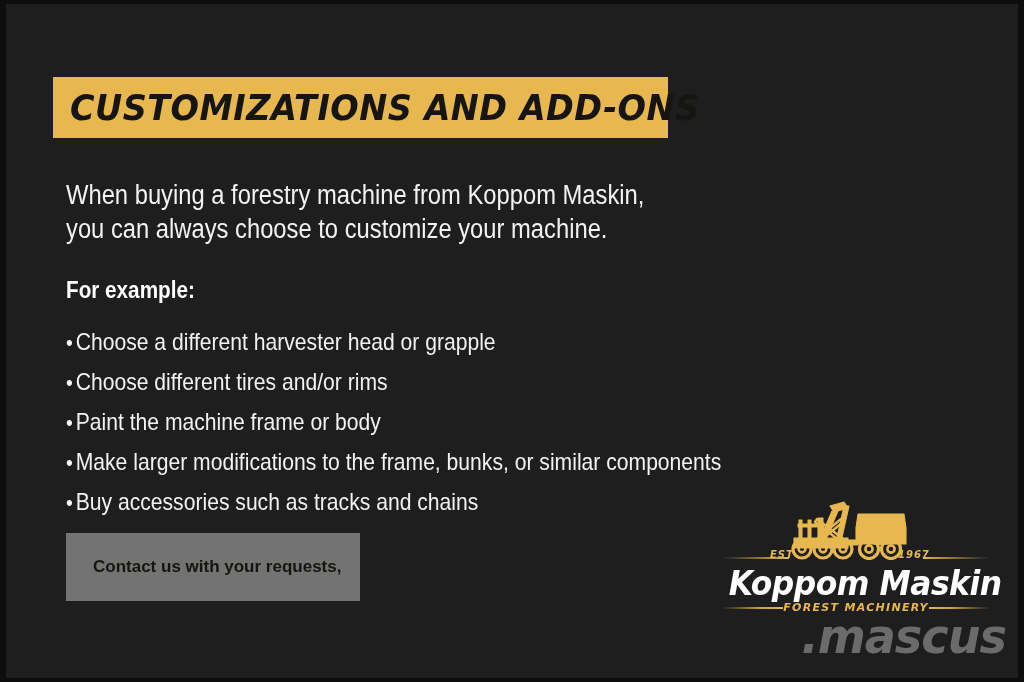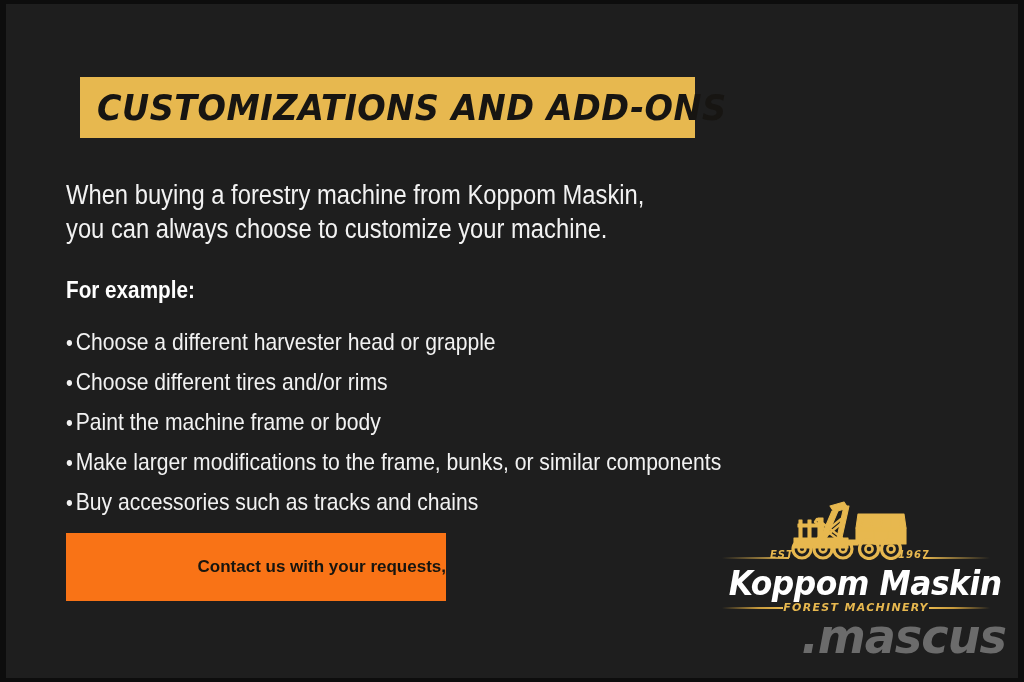--- a/index.html
+++ b/index.html
@@ -40,21 +40,20 @@
     position: absolute;
     left: 53px;
     top: 77px;
     width: 615px;
     height: 61px;
     background: #e7b84f;
     display: flex;
     align-items: center;
     box-sizing: border-box;
     padding-left: 17px;
-    margin-left: 27px;
   }
   .title-text {
     font-family: "DejaVu Sans", sans-serif;
     font-weight: 700;
     font-style: italic;
     font-size: 36px;
     letter-spacing: 0.5px;
     color: #171512;
     white-space: nowrap;
     transform: scaleX(0.93);
@@ -120,29 +119,28 @@
     line-height: 39px;
     flex: 0 0 auto;
   }
   .bullet-label { display: inline-block; }
 
   
   .contact-box {
     position: absolute;
     left: 66px;
     top: 533px;
-    width: 380px;
+    width: 294px;
     height: 68px;
-    background: #f97316;
+    background: #737373;
     box-sizing: border-box;
     display: flex;
     flex-direction: column;
     justify-content: center;
     padding-left: 27px;
-    text-align: right;
   }
   .contact-line {
     font-family: "Liberation Sans", sans-serif;
     font-weight: 700;
     font-size: 17px;
     line-height: 22px;
     color: #17150f;
     white-space: nowrap;
   }
 

